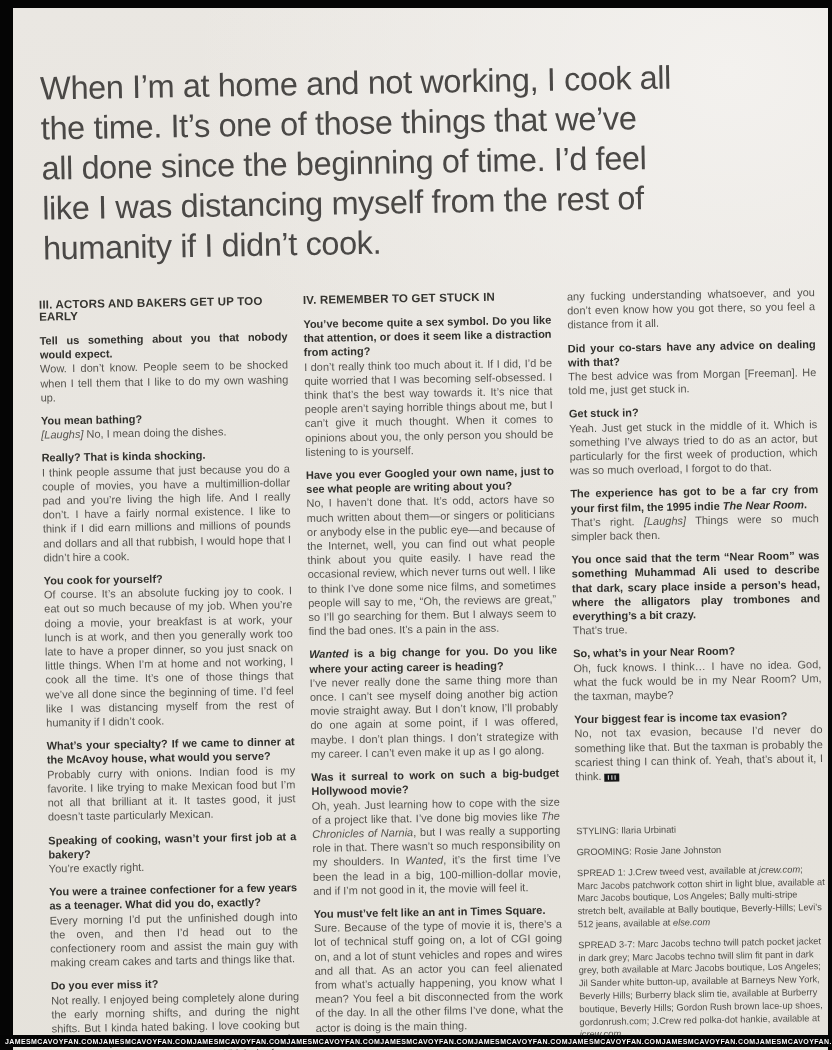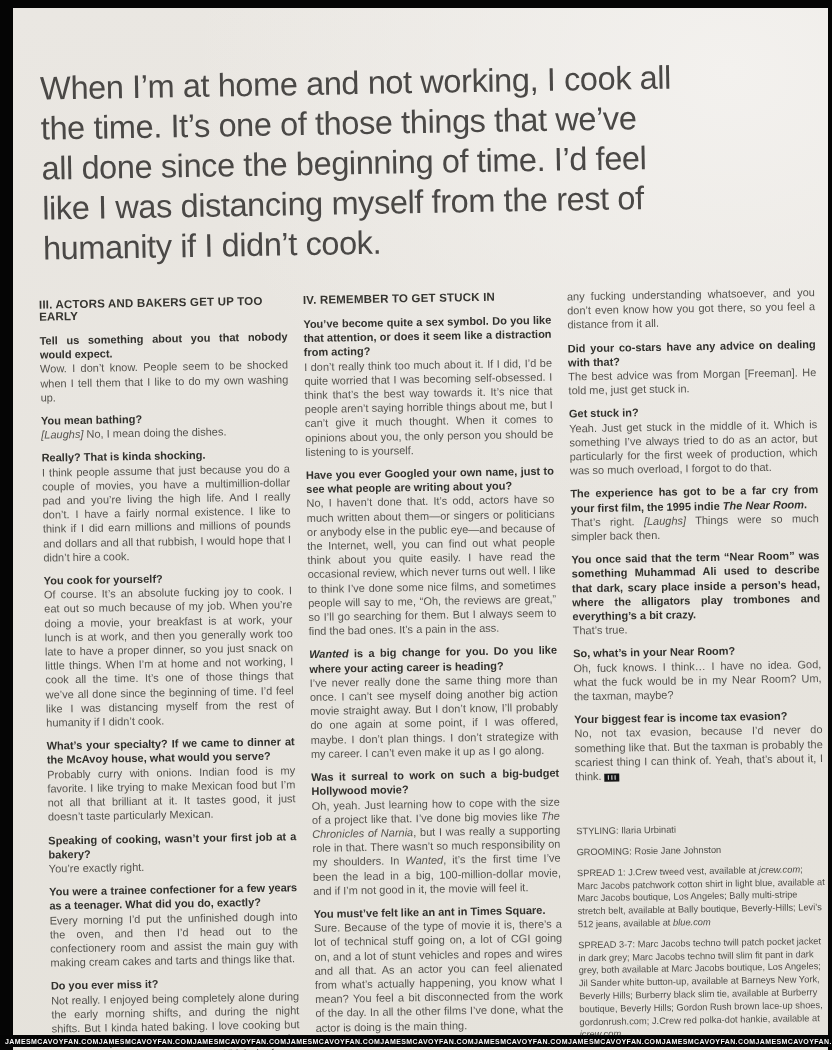--- a/index.html
+++ b/index.html
@@ -176,21 +176,21 @@
               <div class="a">Oh, fuck knows. I think… I have no idea. God, what the fuck would be in my Near Room? Um, the taxman, maybe?</div>
             </div>
             <div class="block">
               <div class="q">Your biggest fear is income tax evasion?</div>
               <div class="a">No, not tax evasion, because I’d never do something like that. But the taxman is probably the scariest thing I can think of. Yeah, that’s about it, I think.<span class="endmark">III</span></div>
             </div>
           </div>
         <div class="credits">
             <div class="credit">STYLING: Ilaria Urbinati</div>
             <div class="credit">GROOMING: Rosie Jane Johnston</div>
-            <div class="credit">SPREAD 1: J.Crew tweed vest, available at <i>jcrew.com</i>; Marc Jacobs patchwork cotton shirt in light blue, available at Marc Jacobs boutique, Los Angeles; Bally multi-stripe stretch belt, available at Bally boutique, Beverly-Hills; Levi’s 512 jeans, available at <i>blue.com</i></div>
+            <div class="credit">SPREAD 1: J.Crew tweed vest, available at <i>jcrew.com</i>; Marc Jacobs patchwork cotton shirt in light blue, available at Marc Jacobs boutique, Los Angeles; Bally multi-stripe stretch belt, available at Bally boutique, Beverly-Hills; Levi’s 512 jeans, available at <i>else.com</i></div>
             <div class="credit">SPREAD 3-7: Marc Jacobs techno twill patch pocket jacket in dark grey; Marc Jacobs techno twill slim fit pant in dark grey, both available at Marc Jacobs boutique, Los Angeles; Jil Sander white button-up, available at Barneys New York, Beverly Hills; Burberry black slim tie, available at Burberry boutique, Beverly Hills; Gordon Rush brown lace-up shoes, gordonrush.com; J.Crew red polka-dot hankie, available at <i>jcrew.com</i></div>
             <div class="credit">khaki T-shirt, available</div>
           </div>
       </div>
     </div>
 
   </div>
 </div>
 
 <div class="strip">

